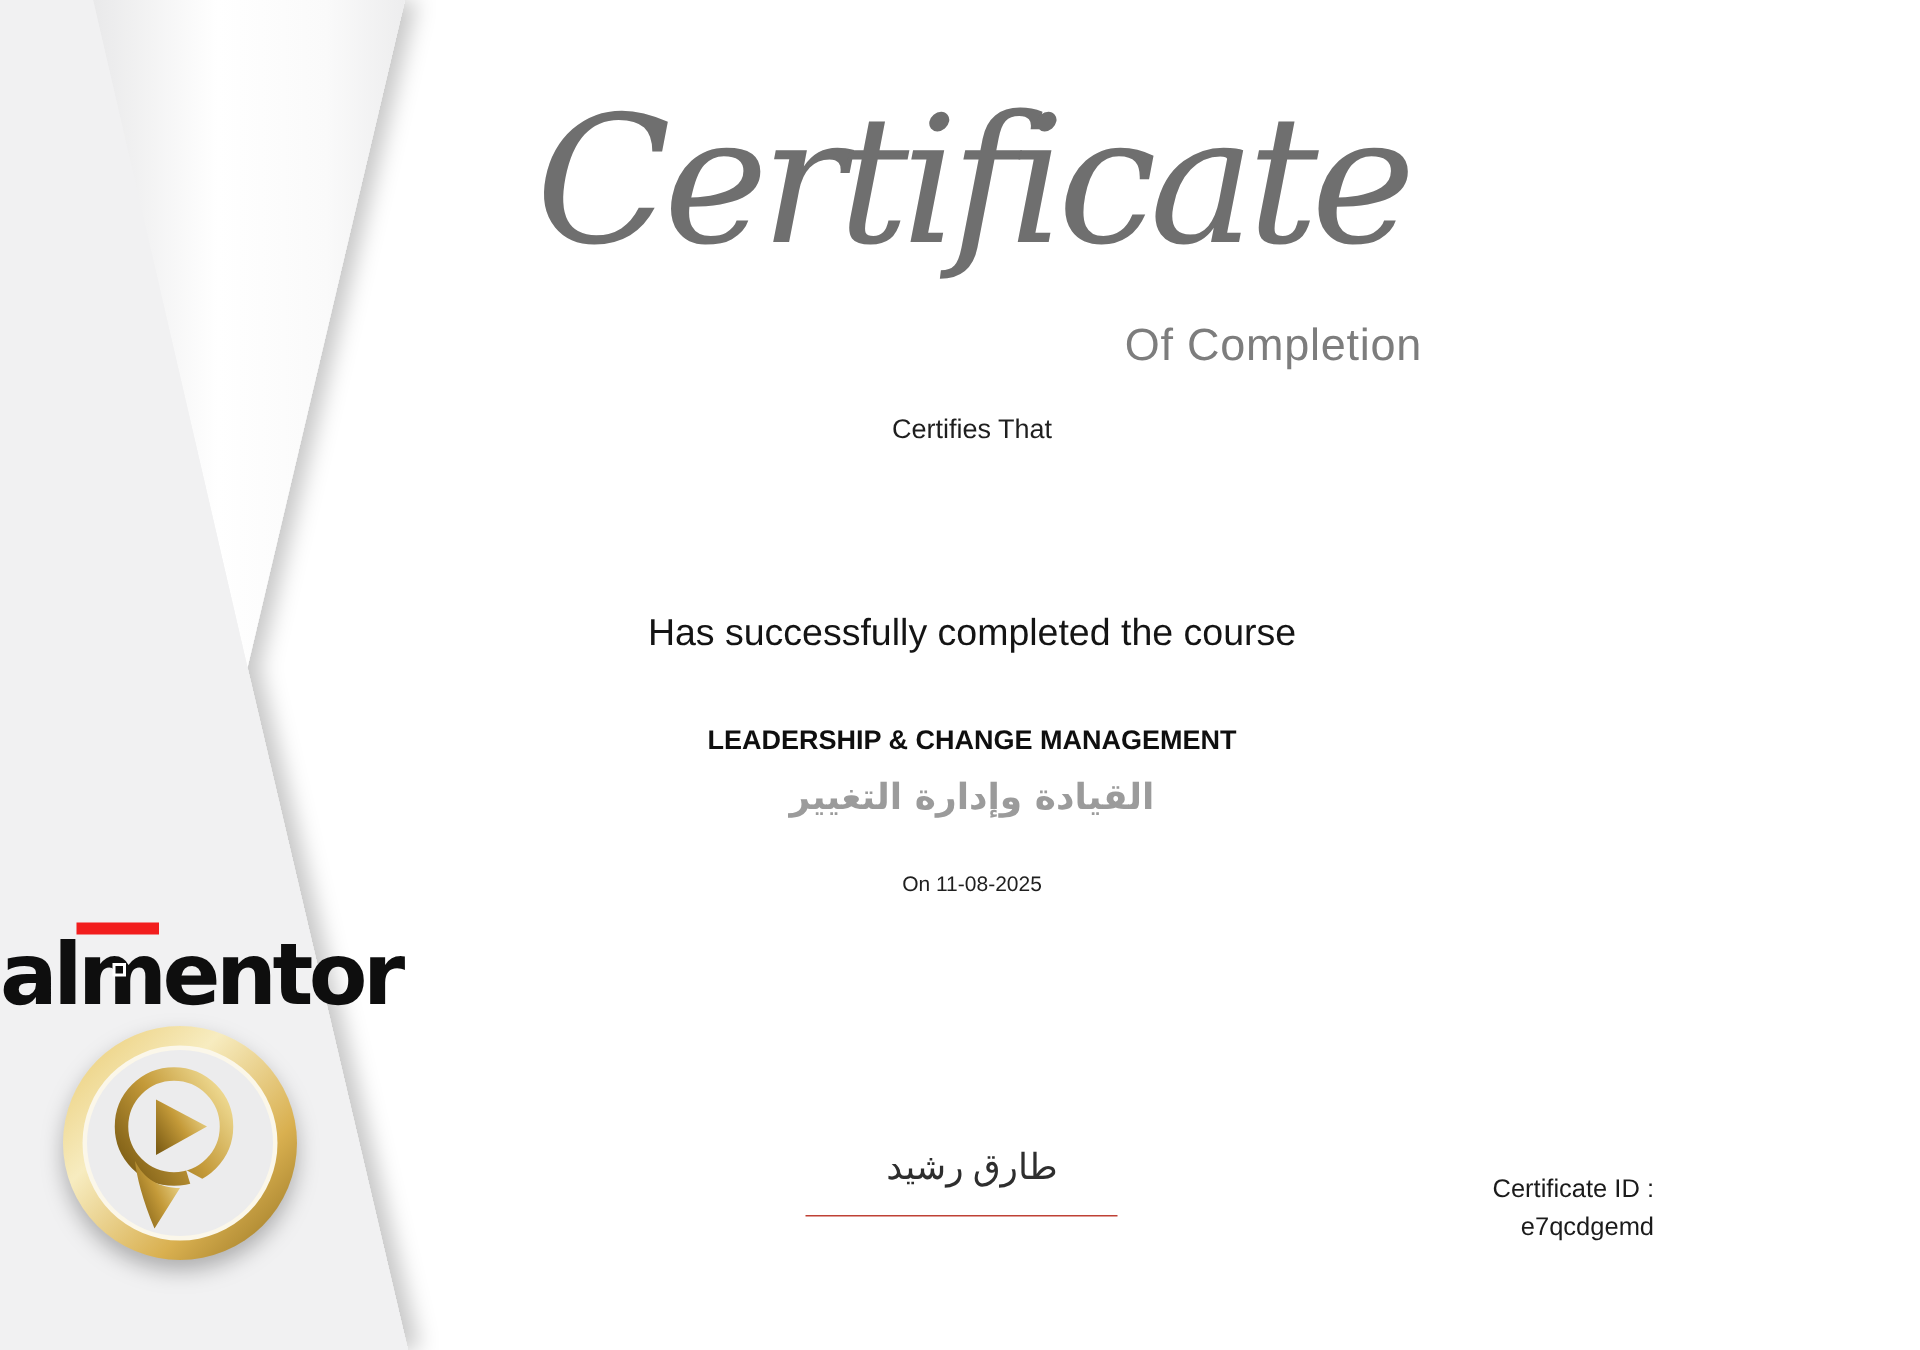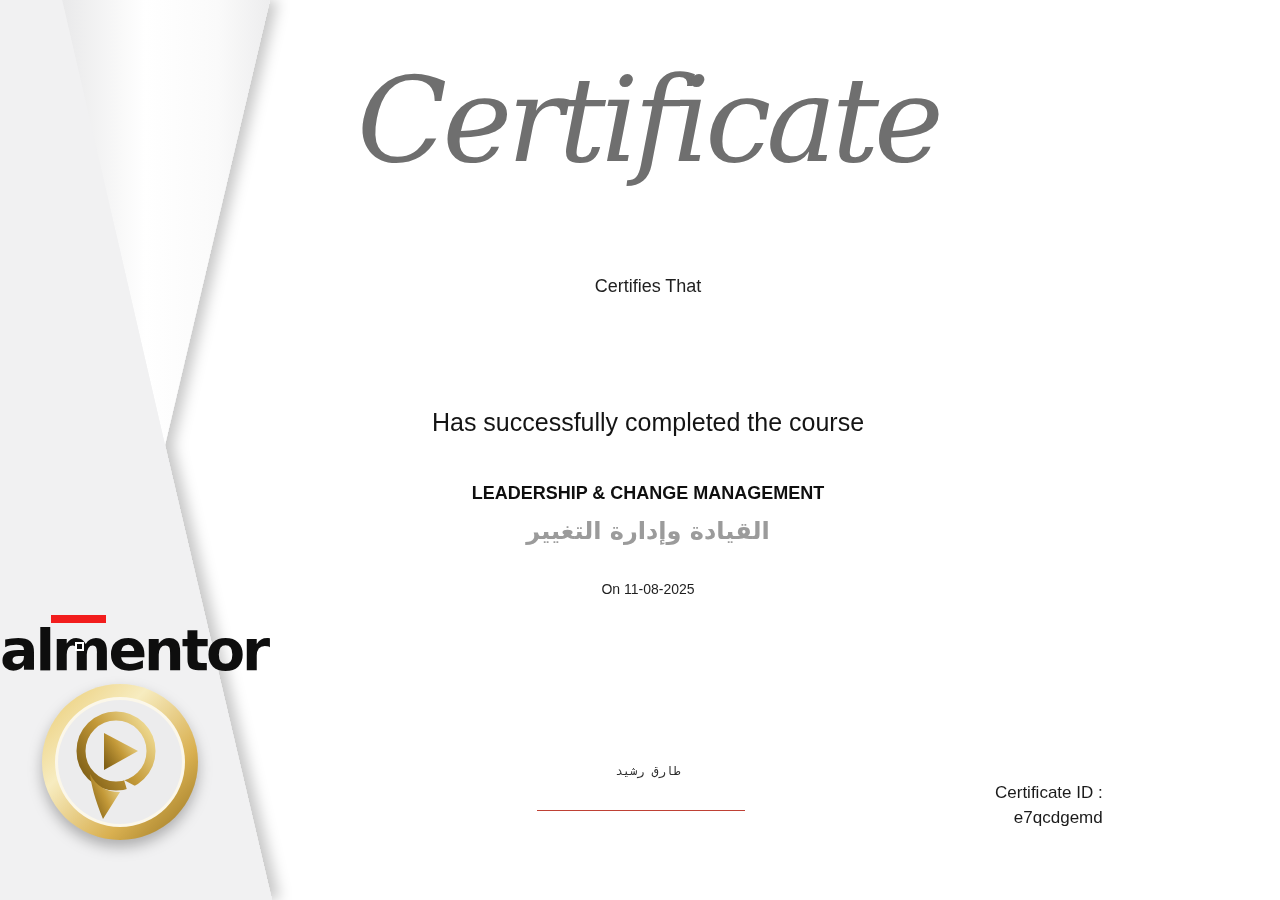--- a/index.html
+++ b/index.html
@@ -32,21 +32,21 @@
   .logo { position:relative; display:inline-block; }
   .logo-text {
     font-family:"DejaVu Sans", sans-serif; font-weight:700; font-size:57px;
     letter-spacing:-3px; color:#0e0e0e; line-height:1; display:inline-block;
     padding-top:12px;
   }
   .logo-bar { position:absolute; top:5px; left:51px; width:55px; height:8px; background:#f21d1d; }
   .logo-square { position:absolute; top:32px; left:75px; width:5px; height:5px;
                  border:2px solid #ffffff; background:transparent; }
 
-  .sig-name { top:764px; font-size:12px; color:#2e2e2e; font-family:Liberation Mono, monospace; }
+  .sig-name { top:764px; font-size:24px; color:#2e2e2e; font-family:Liberation Serif, serif; }
   .sig-line { position:absolute; top:810px; left:537px; width:208px; height:0;
               border-top:1px solid #bf4135; }
 
   .cert-id { position:absolute; top:780px; left:995px; font-size:17px; color:#1b1b1b;
              line-height:25px; text-align:right; }
 
   .badge { position:absolute; left:40px; top:682px; width:160px; height:160px;
            filter: drop-shadow(0 7px 7px rgba(0,0,0,0.28)); }
 </style>
 </head>
@@ -66,20 +66,21 @@
         <feDropShadow dx="8" dy="0" stdDeviation="7" flood-color="#000000" flood-opacity="0.22"></feDropShadow>
       </filter>
     </defs>
     <rect width="1280" height="900" fill="#ffffff"></rect>
     <path d="M0,0 L270,0 L165,445 L272,900 L0,900 Z" fill="#f1f1f2" filter="url(#edgeShadow)"></path>
     <path d="M62,0 L270,0 L165,445 Z" fill="url(#bandGrad)"></path>
     <path d="M0,0 L62,0 L165,445 L272,900 L0,900 Z" fill="#f1f1f2"></path>
   </svg>
 
   <div class="ctext headline">Certificate</div>
+  <div class="subheadline">Of Completion</div>
 
   <div class="ctext certifies">Certifies That</div>
   <div class="ctext statement">Has successfully completed the course</div>
   <div class="ctext course-en">LEADERSHIP &amp; CHANGE MANAGEMENT</div>
   <div class="ctext course-ar" dir="rtl">القيادة وإدارة التغيير</div>
   <div class="ctext date-line">On 11-08-2025</div>
 
   <div class="logo-wrap">
     <div class="logo">
       <span class="logo-text"><span>al</span><span>mentor</span></span>

